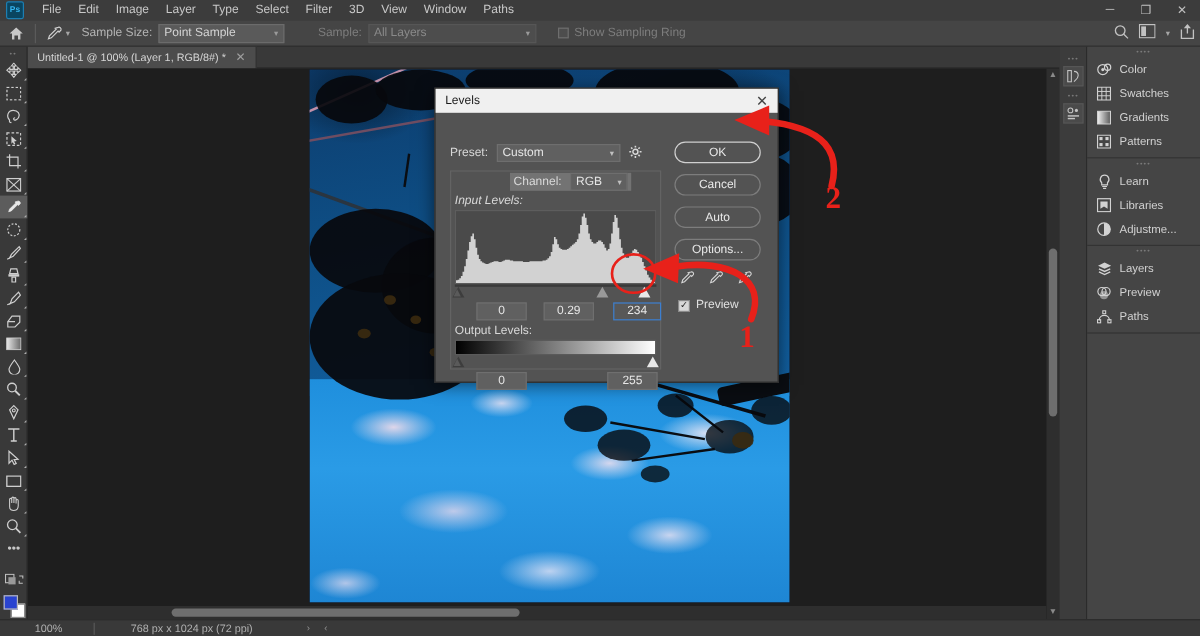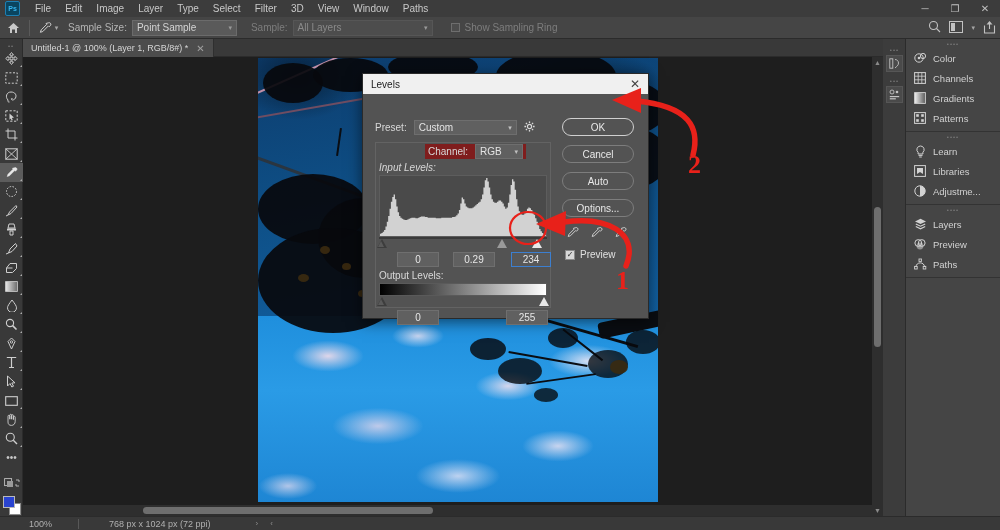--- a/index.html
+++ b/index.html
@@ -226,21 +226,21 @@
     position: absolute; right: 4px; top: 50%; transform: translateY(-50%);
     font-size: 7px; color: #c0c0c0;
   }
   .gear { color: #d0d0d0; font-size: 10px; }
   .fieldset {
     position: absolute; left: 12px; top: 48px; width: 176px; height: 166px;
     border: 1px solid #636363;
   }
   .row-channel {
     position: absolute; left: 62px; top: 50px; display: flex; align-items: center; gap: 7px;
-    background: #7f1d1d; padding: 0 3px; z-index: 2;
+    background: #737373; padding: 0 3px; z-index: 2;
   }
   .input-lvl-lbl { position: absolute; left: 16px; top: 68px; font-size: 10px; color: #d8d8d8; font-style: italic; }
   .histogram {
     position: absolute; left: 16px; top: 81px; width: 168px; height: 62px;
     background: #4a4a4a; border: 1px solid #5d5d5d; overflow: hidden;
   }
   .histogram svg { display: block; }
   .slider-track {
     position: absolute; left: 16px; top: 143px; width: 168px; height: 2px; background: #3a3a3a;
   }
@@ -345,21 +345,21 @@
       <svg width="14" height="14" viewBox="0 0 14 14">
           <path d="M10.5 1.8 a1.8 1.8 0 0 1 2.3 2.3 l-1.6 1.6 -0.8-0.8 -5.6 5.6 -2.4 0.8 0.8-2.4 5.6-5.6 -0.8-0.8z" fill="none" stroke="#cfcfcf" stroke-width="1"></path>
         </svg>
       <span style="font-size:7px;color:#a6a6a6;">▾</span>
     </div>
     <div class="opt-label">Sample Size:</div>
     <div class="opt-select" style="width:105px;">
       <span>Point Sample</span>
       <span class="carot">▾</span>
     </div>
-    <div class="opt-label dim" style="padding-left:14px;">Sample:</div>
+    <div class="opt-label dim" style="padding-left:28px;">Sample:</div>
     <div class="opt-select dim" style="width:140px;">
       <span>All Layers</span>
       <span class="carot">▾</span>
     </div>
     <div class="opt-check" style="padding-left:18px;">
       <span class="cb"></span>
       <span>Show Sampling Ring</span>
     </div>
     <div class="opt-right">
       <span>
@@ -656,21 +656,21 @@
         <div class="dock-item">
           <span class="dock-ico">
             <svg width="12" height="12" viewBox="0 0 12 12">
                 <rect x="0.6" y="0.6" width="10.8" height="10.8" fill="none" stroke="#d2d2d2" stroke-width="1"></rect>
                 <line x1="4.2" y1="0.6" x2="4.2" y2="11.4" stroke="#d2d2d2" stroke-width="0.8"></line>
                 <line x1="7.8" y1="0.6" x2="7.8" y2="11.4" stroke="#d2d2d2" stroke-width="0.8"></line>
                 <line x1="0.6" y1="4.2" x2="11.4" y2="4.2" stroke="#d2d2d2" stroke-width="0.8"></line>
                 <line x1="0.6" y1="7.8" x2="11.4" y2="7.8" stroke="#d2d2d2" stroke-width="0.8"></line>
               </svg>
           </span>
-          <span>Channels</span>
+          <span>Swatches</span>
         </div>
         <div class="dock-item">
           <span class="dock-ico">
             <svg width="12" height="12" viewBox="0 0 12 12">
                 <defs>
                   <linearGradient id="gi" x1="0" x2="1">
                     <stop offset="0" stop-color="#f0f0f0"></stop>
                     <stop offset="1" stop-color="#5a5a5a"></stop>
                   </linearGradient>
                 </defs>

